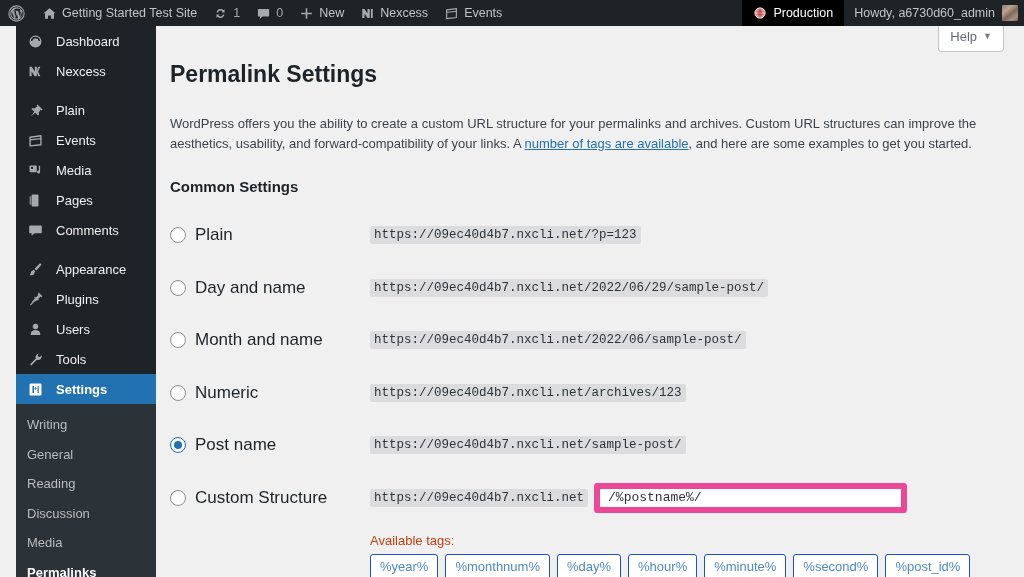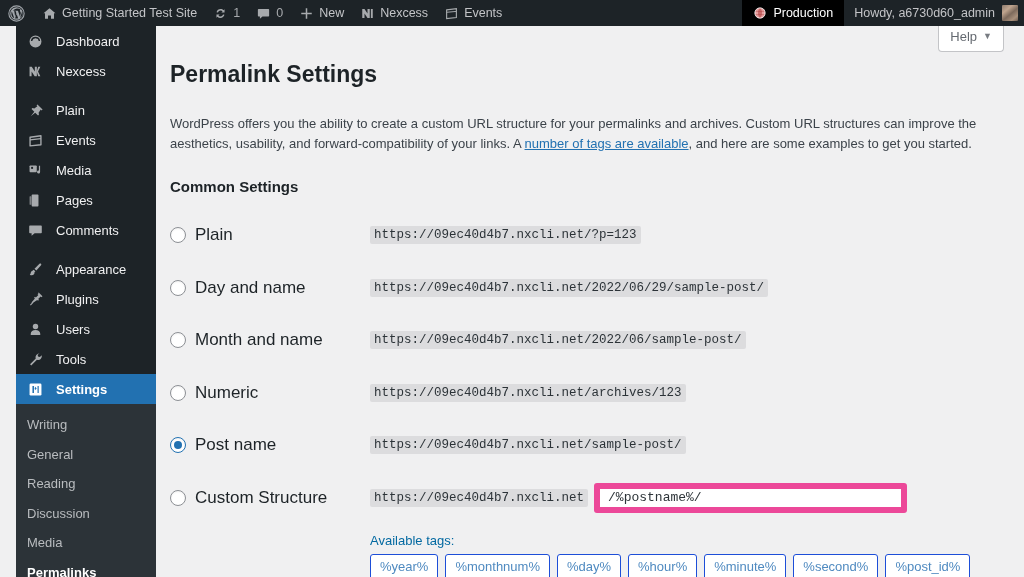--- a/index.html
+++ b/index.html
@@ -147,21 +147,21 @@
   .custom-line { display: flex; align-items: center; gap: 6px; }
   .custom-input {
     width: 313px; height: 30px;
     border: 6px solid #ec4899; border-radius: 3px;
     background: #fff; padding: 0 8px;
     font-family: "Liberation Mono", "DejaVu Sans Mono", monospace;
     font-size: 13px; color: #2c3338;
     box-shadow: 0 0 0 transparent;
   }
   .avail-label {
-    font-size: 13px; color: #0369a1;
+    font-size: 13px; color: #c2410c;
     margin: 11px 0 6px 0;
   }
   .tags { display: flex; flex-wrap: wrap; gap: 7px; max-width: 660px; }
   .tag-btn {
     border: 1px solid #1d4ed8; border-radius: 3px;
     background: #fff; color: #4f8ac0;
     font-size: 13px; padding: 5px 9px 6px 9px;
     line-height: 1.1; cursor: pointer; white-space: nowrap;
   }
   .tag-btn.active {

